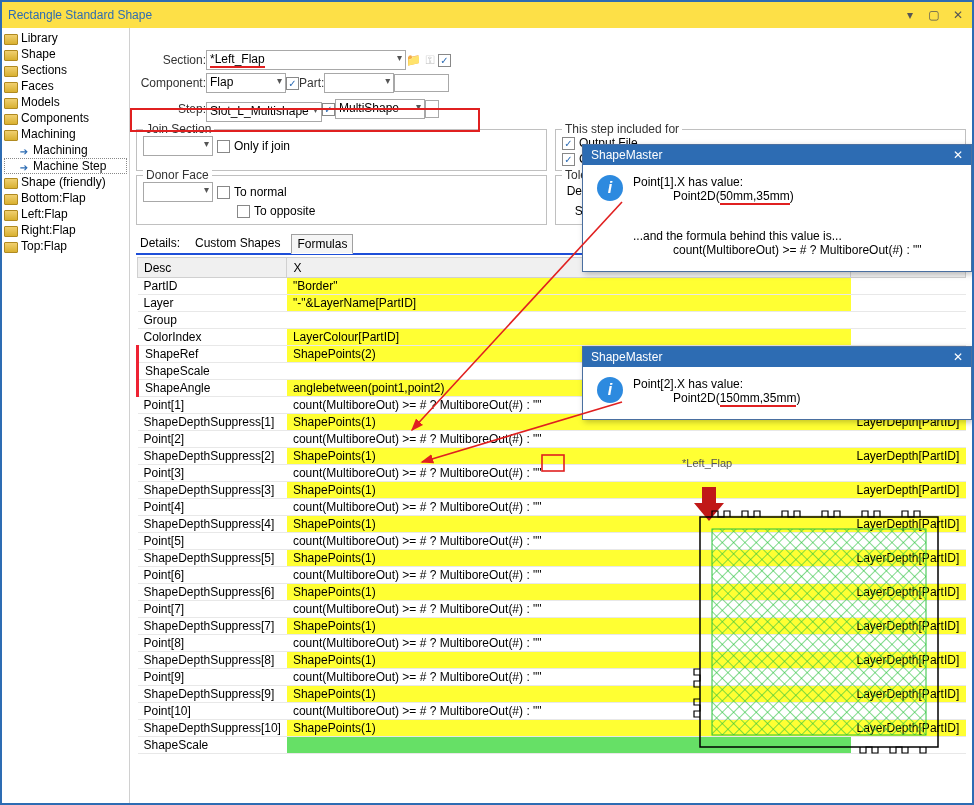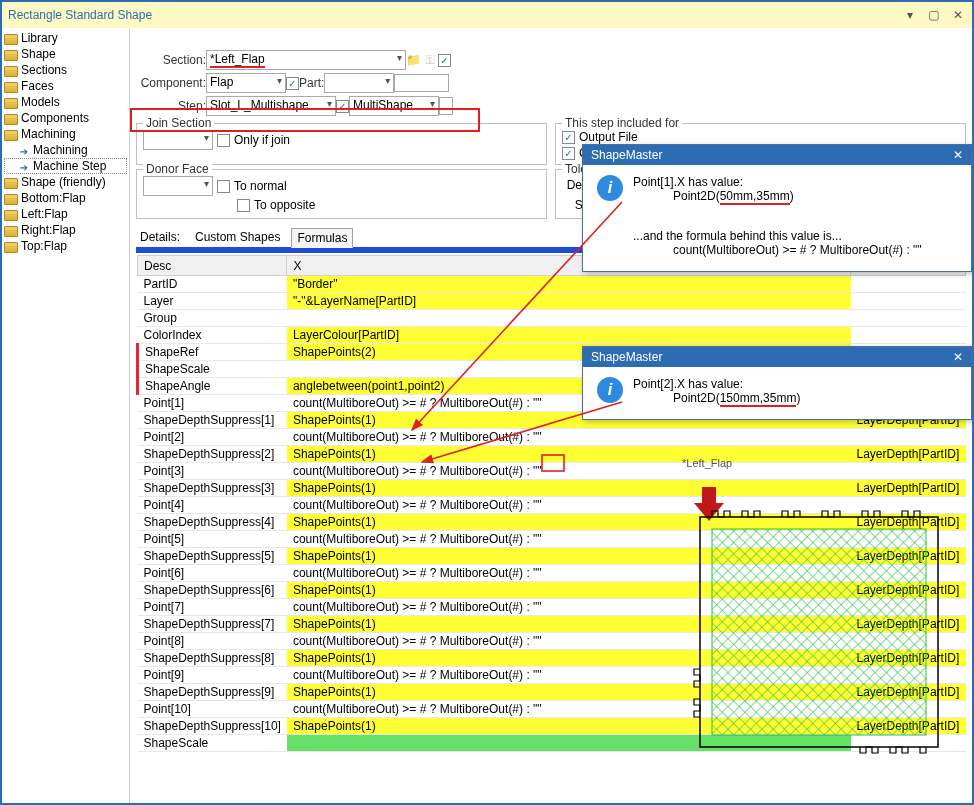--- a/index.html
+++ b/index.html
@@ -1,36 +1,36 @@
 <!DOCTYPE html>
 <html><head>
 <meta charset="utf-8">
 <style>
 * { box-sizing: border-box; font-family: "Segoe UI", Tahoma, sans-serif; font-size: 12px; }
 body { margin: 0; padding: 0; width: 974px; height: 805px; background: #fff; position: relative; overflow: hidden; border: 2px solid #2d6cb3; }
-.titlebar { height: 26px; background: #fef9c3; display: flex; align-items: center; padding: 0 6px; color: #2d6cb3; font-size: 18px; font-weight: 400; }
+.titlebar { height: 26px; background: #fde047; display: flex; align-items: center; padding: 0 6px; color: #2d6cb3; font-size: 18px; font-weight: 400; }
 .titlebar .win-ctrls { margin-left: auto; display: flex; gap: 8px; color: #7a899a; font-size: 12px; }
 .main { display: flex; height: calc(100% - 26px); }
 .tree { width: 128px; border-right: 1px solid #d0d0d0; padding: 2px; overflow: hidden; }
 .tree-item { display: flex; align-items: flex-end; gap: 3px; padding: 1px 0; white-space: nowrap; cursor: pointer; }
 .tree-item.indent1 { padding-left: 14px; }
 .tree-item.sel { background: #fff; border: 0px dotted #999; position: relative; }
 .tree-item.sel::after { content: ""; position: absolute; inset: 0; border: 1px dotted #888; pointer-events: none; }
 .folder-ico { width: 14px; height: 11px; background: linear-gradient(#f0d070, #d9b030); border: 1px solid #b08a20; border-radius: 1px; display: inline-block; flex-shrink: 0; }
 .arrow-ico { width: 12px; text-align: center; color: #2d6cb3; font-size: 10px; }
 .center { flex: 1; padding: 4px 6px 0 6px; position: relative; overflow: hidden; }
 .form-row { display: flex; align-items: center; margin-bottom: 3px; gap: 0; }
 .form-row label { width: 70px; text-align: right; color: #333; }
 .sel-input { border: 1px solid #a8a8a8; background: #fff; padding: 1px 16px 1px 3px; height: 20px; position: relative; }
 .sel-input::after { content: "▾"; position: absolute; right: 3px; top: 1px; color: #555; font-size: 10px; }
 .chk { width: 13px; height: 13px; border: 1px solid #888; background: #fff; display: inline-flex; align-items: center; justify-content: center; font-size: 10px; color: #2d6cb3; }
 .fieldset { border: 1px solid #c0c0c0; padding: 6px 6px 4px 6px; margin-top: 4px; position: relative; }
 .fieldset .legend { position: absolute; top: -8px; left: 6px; background: #fff; padding: 0 3px; color: #333; }
 .small-input { border: 1px solid #a8a8a8; height: 18px; padding: 0 3px; width: 40px; }
-.details-bar { display: flex; align-items: center; margin-top: 8px; gap: 6px; border-bottom: 6px solid #1d4ed8; padding-bottom: 0; }
+.details-bar { display: flex; align-items: center; margin-top: 8px; gap: 6px; border-bottom: 2px solid #1d4ed8; padding-bottom: 0; }
 .details-bar .lbl { padding: 2px 4px; }
 .details-bar .tab { padding: 2px 5px; cursor: pointer; }
 .details-bar .tab.active { border: 1px solid #a0a0a0; border-bottom: 1px solid #fff; background: #f5f5f5; position: relative; top: 1px; }
 .toolbar-icons { margin-left: auto; display: flex; gap: 6px; font-size: 14px; }
 .tbl { width: 100%; border-collapse: collapse; margin-top: 2px; }
 .tbl th { text-align: left; font-weight: normal; background: #f0f0f0; border: 1px solid #d0d0d0; padding: 2px 6px; height: 20px; }
 .tbl td { border-bottom: 1px solid #e8e8e8; padding: 1px 6px; height: 17px; white-space: nowrap; overflow: hidden; }
 .tbl td.desc { width: 140px; }
 .tbl td.y { width: 115px; }
 .yel { background: #ffff33; }
@@ -132,21 +132,21 @@
     <div class="form-row">
       <label>Component:</label>
       <div class="sel-input" style="width:80px;"><span>Flap</span></div>
       <span class="chk">✓</span>
       <label style="width:auto;">Part:</label>
       <div class="sel-input" style="width:70px;"><span></span></div>
       <input class="small-input" style="width: 55px;">
     </div>
     <div class="form-row">
       <label>Step:</label>
-      <div class="sel-input" style="width:130px;"><span>Slot_L_Multishape</span></div>
+      <div class="sel-input" style="width:116px;margin-top:6px;"><span>Slot_L_Multishape</span></div>
       <span class="chk">✓</span>
       <div class="sel-input" style="width:90px;"><span>MultiShape</span></div>
       <input class="small-input" style="width: 14px;">
     </div>
 
     <div style="display:flex; gap:8px;">
       <div class="fieldset" style="flex:1;">
         <span class="legend">Join Section</span>
         <div style="display:flex;align-items:center;gap:4px;">
           <div class="sel-input" style="width:70px;"></div>

